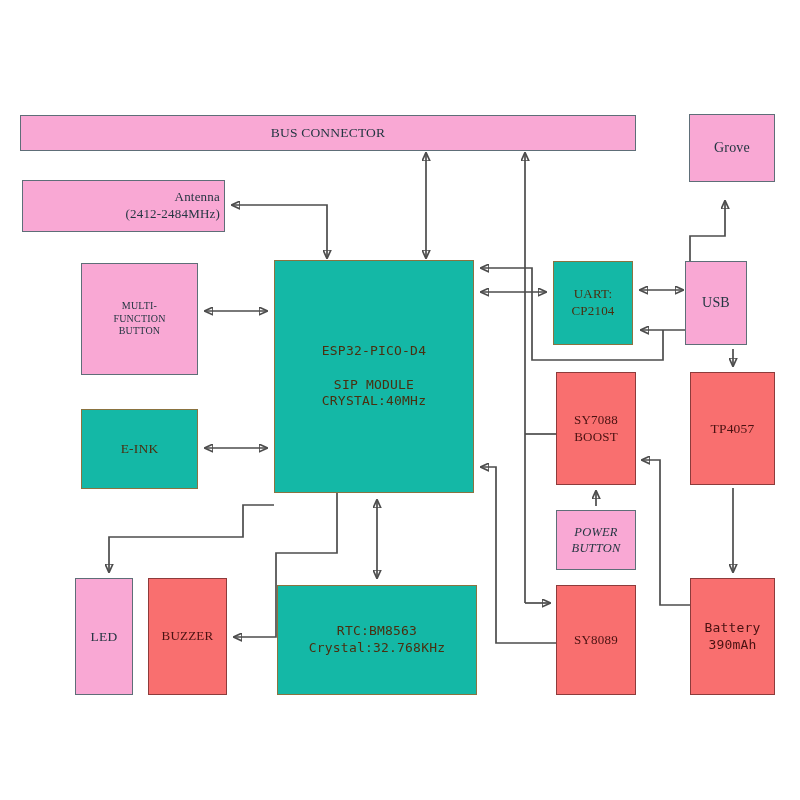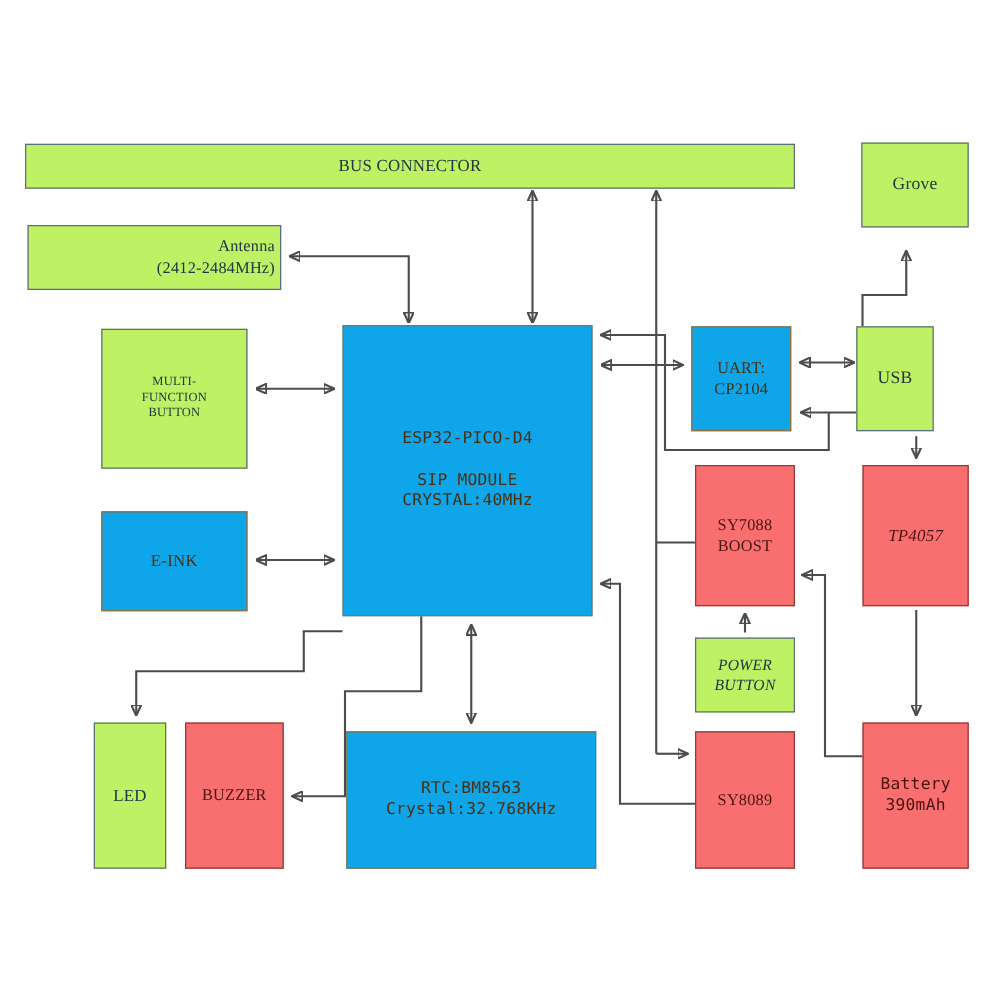--- a/index.html
+++ b/index.html
@@ -24,22 +24,22 @@
     border: 1.3px solid #5f6a72;
     display: flex;
     align-items: center;
     justify-content: center;
     text-align: center;
     line-height: 1.28;
     color: #1d2a33;
     white-space: pre-line;
     letter-spacing: 0.2px;
   }
-  .blk.blue   { background: #bef264; border-color: #5e6e78; color: #243642; }
-  .blk.yellow { background: #0ea5e9; border-color: #8a7340; color: #4a2f10; }
+  .blk.blue   { background: #f9a8d4; border-color: #5e6e78; color: #243642; }
+  .blk.yellow { background: #14b8a6; border-color: #8a7340; color: #4a2f10; }
   .blk.red    { background: #f96f6f; border-color: #8d3b3b; color: #4a1212; }
   .blk .inner { width: 100%; padding: 0 4px; }
   svg.wires {
     position: absolute;
     left: 0;
     top: 0;
     width: 800px;
     height: 800px;
     pointer-events: none;
   }
@@ -121,21 +121,21 @@
       <div class="blk yellow" style="left: 274px; top: 260px; width: 200px; height: 233px;"><div class="inner mono" style="font-size: 13px;">ESP32-PICO-D4
 
 SIP  MODULE
 CRYSTAL:40MHz</div></div>
       <div class="blk yellow" style="left: 553px; top: 261px; width: 80px; height: 84px;"><div class="inner" style="font-size: 13px;">UART:
 CP2104</div></div>
       <div class="blk blue" style="left: 685px; top: 261px; width: 62px; height: 84px;"><div class="inner" style="font-size: 14px;">USB</div></div>
       <div class="blk yellow" style="left: 81px; top: 409px; width: 117px; height: 80px;"><div class="inner" style="font-size: 13.5px;">E-INK</div></div>
       <div class="blk red" style="left: 556px; top: 372px; width: 80px; height: 113px;"><div class="inner" style="font-size: 13px;">SY7088
 BOOST</div></div>
-      <div class="blk red" style="left: 690px; top: 372px; width: 85px; height: 113px;"><div class="inner" style="font-size: 13.5px; font-style: italic;">TP4057</div></div>
+      <div class="blk red" style="left: 690px; top: 372px; width: 85px; height: 113px;"><div class="inner" style="font-size: 13.5px;">TP4057</div></div>
       <div class="blk blue" style="left: 556px; top: 510px; width: 80px; height: 60px; font-style: italic;"><div class="inner" style="font-size: 12.5px;">POWER
 BUTTON</div></div>
       <div class="blk blue" style="left: 75px; top: 578px; width: 58px; height: 117px;"><div class="inner" style="font-size: 13.5px;">LED</div></div>
       <div class="blk red" style="left: 148px; top: 578px; width: 79px; height: 117px;"><div class="inner" style="font-size: 13px;">BUZZER</div></div>
       <div class="blk yellow" style="left: 277px; top: 585px; width: 200px; height: 110px;"><div class="inner mono" style="font-size: 13px;">RTC:BM8563
 Crystal:32.768KHz</div></div>
       <div class="blk red" style="left: 556px; top: 585px; width: 80px; height: 110px;"><div class="inner" style="font-size: 13px;">SY8089</div></div>
       <div class="blk red" style="left: 690px; top: 578px; width: 85px; height: 117px;"><div class="inner mono" style="font-size: 13px;">Battery
 390mAh</div></div>
     </div>

